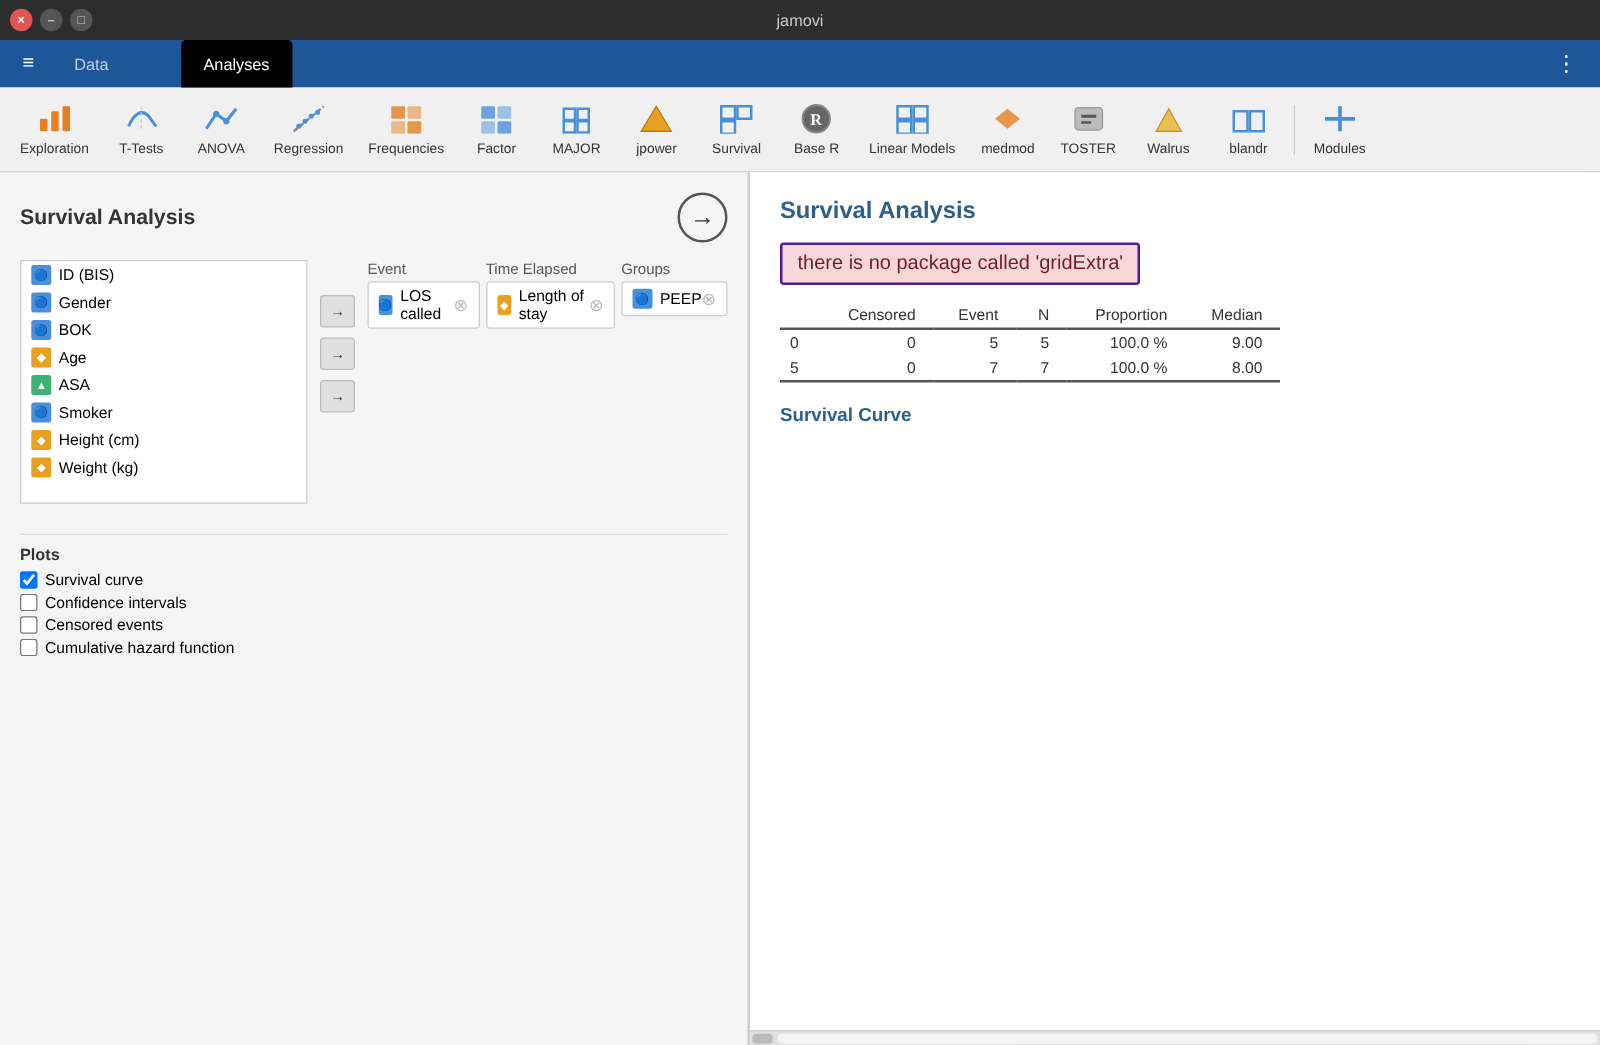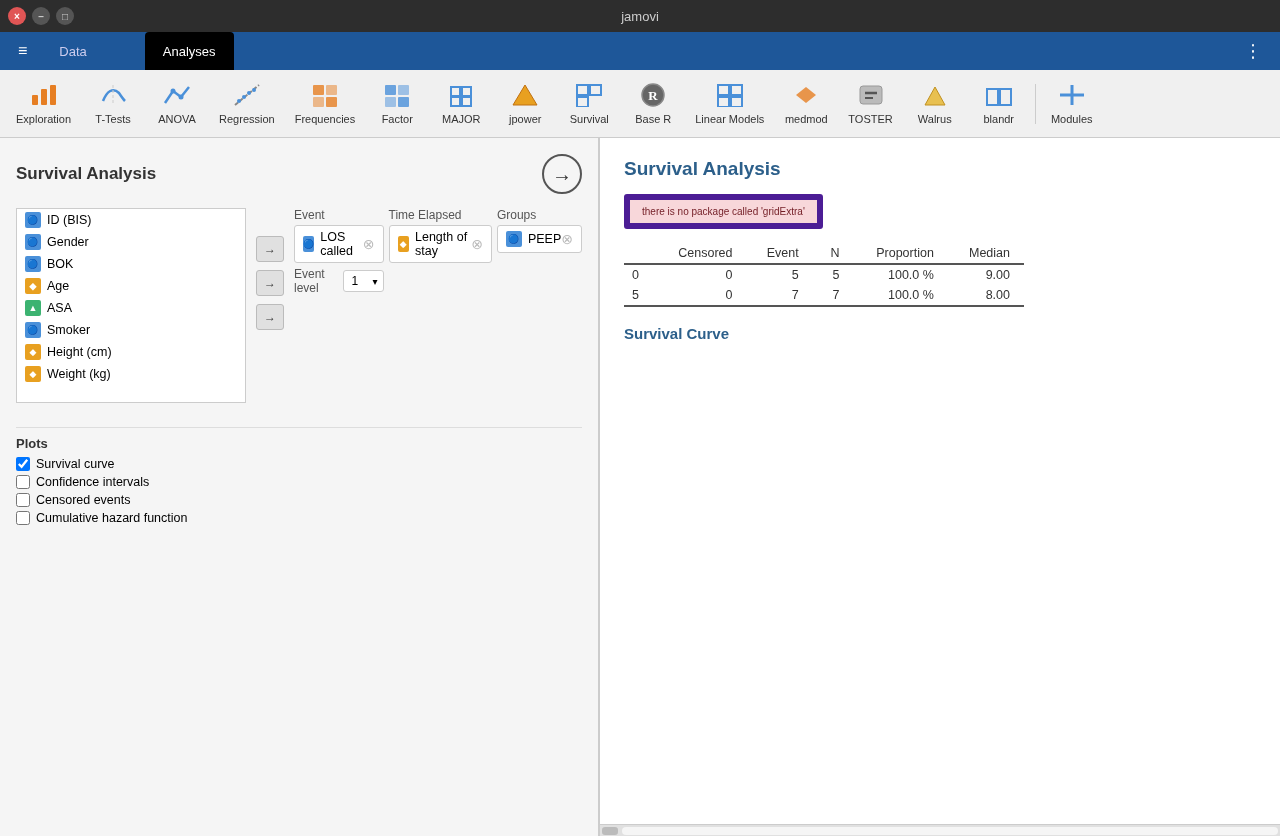--- a/index.html
+++ b/index.html
@@ -250,25 +250,25 @@
       position: relative;
     }
     .result-title {
       font-size: 19px;
       font-weight: 700;
       color: #2c5f8a;
       margin-bottom: 14px;
     }
     .error-box {
       background: #f8d7da;
-      border: 6px solid #4c1d95;
+      border: 2px solid #4c1d95;
       color: #721c24;
       padding: 6px 12px;
       border-radius: 3px;
-      font-size: 10px;
+      font-size: 16px;
       margin-bottom: 14px;
       display: inline-block;
     }
     .result-table {
       border-collapse: collapse;
       font-size: 12.5px;
       margin-bottom: 18px;
       min-width: 400px;
     }
     .result-table th {
@@ -544,28 +544,20 @@
 
       <div class="fields-area">
         <div class="field-row">
           <div class="field-label">Event</div>
           <div class="field-box">
             <div class="field-box-content">
               <span style="background:#4a90d9; font-size:9px; color:white; display:inline-flex; align-items:center; justify-content:center; width:16px; height:16px; border-radius:2px;">🔵</span>
               <span>LOS called</span>
             </div>
             <span class="field-remove">⊗</span>
-          </div>
-          <div class="event-level-row">
-            <span class="event-level-label">Event level</span>
-            <div class="select-wrapper">
-              <select class="event-level-select">
-                <option>1</option>
-              </select>
-            </div>
           </div>
         </div>
 
         <div class="field-row">
           <div class="field-label">Time Elapsed</div>
           <div class="field-box">
             <div class="field-box-content">
               <span style="background:#e8a020; font-size:9px; color:white; display:inline-flex; align-items:center; justify-content:center; width:16px; height:16px; border-radius:2px;">◆</span>
               <span>Length of stay</span>
             </div>

